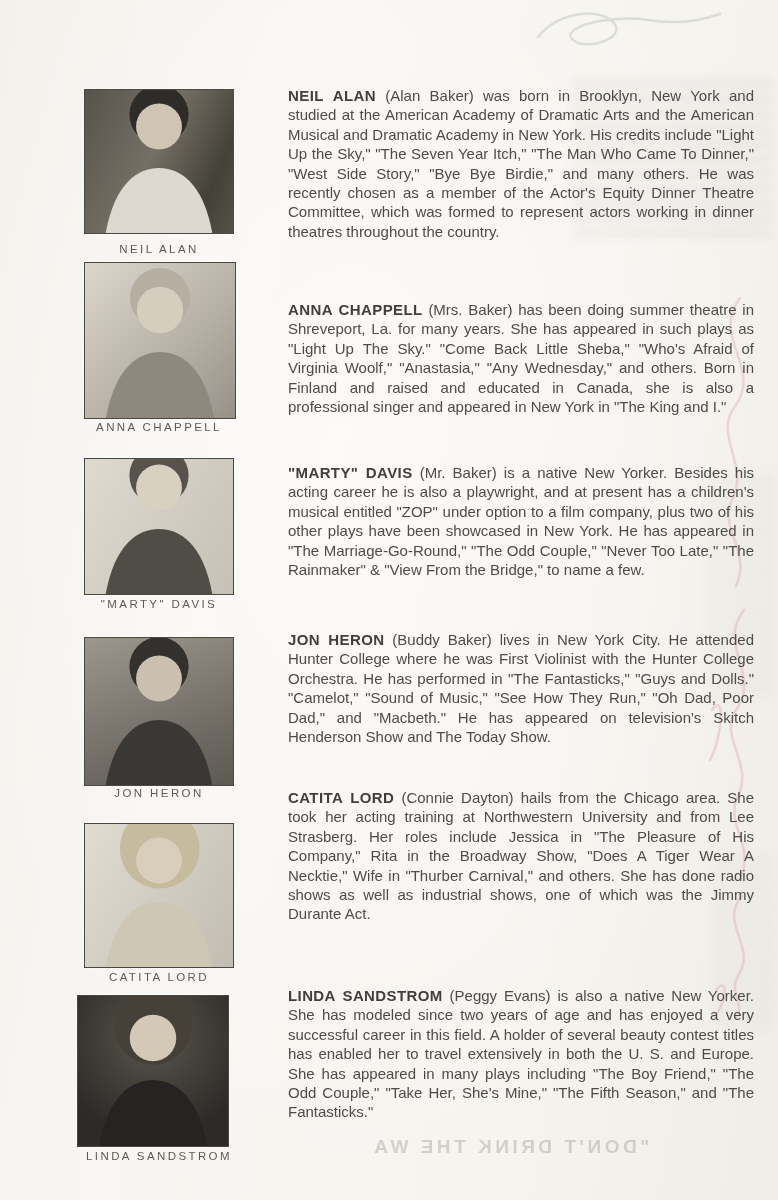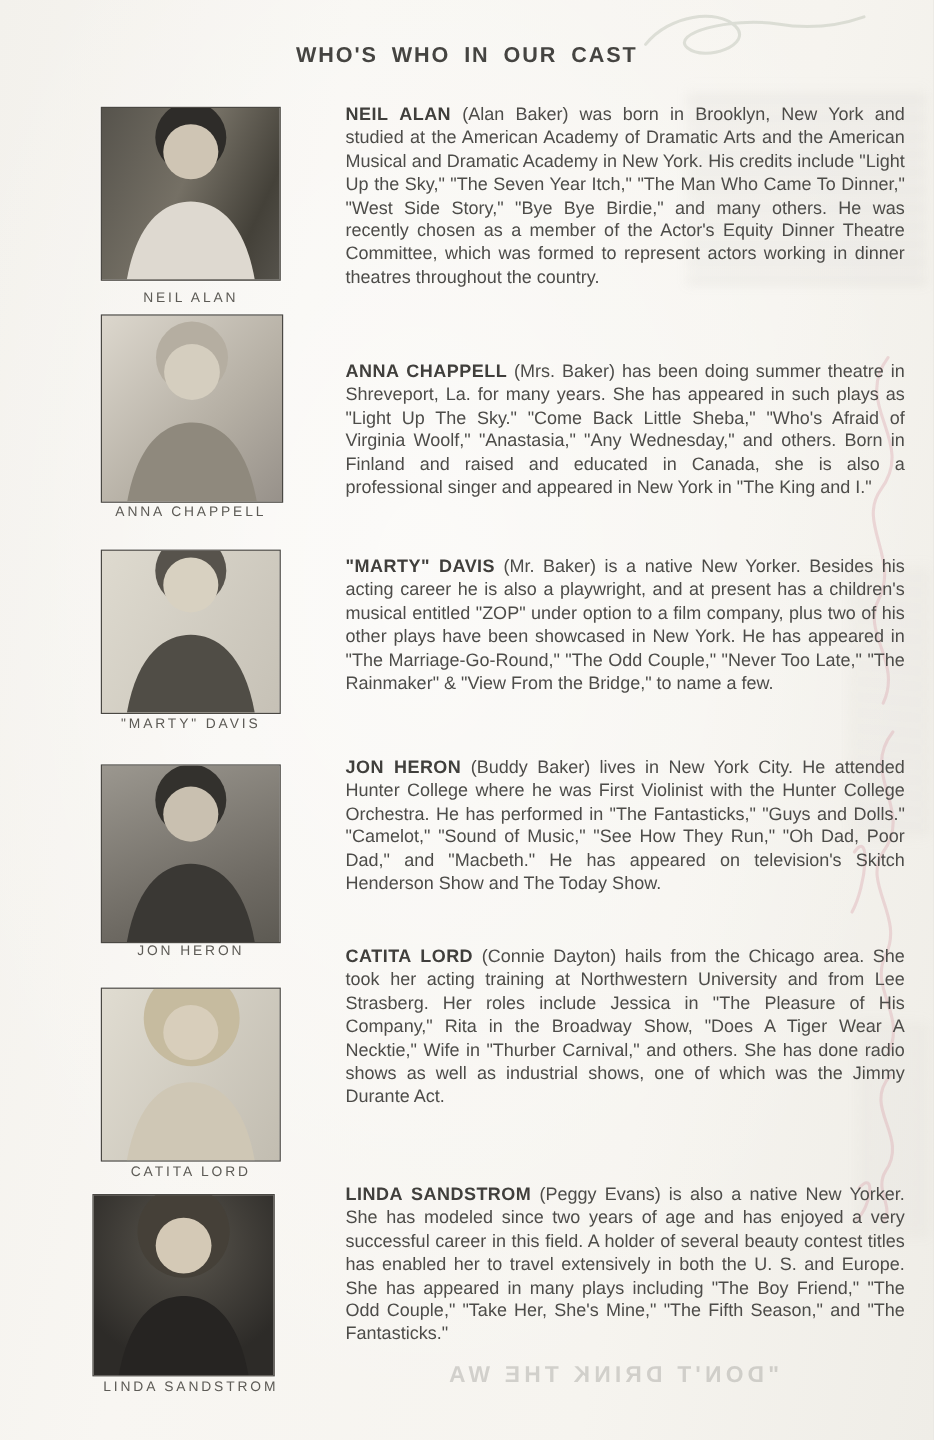--- a/index.html
+++ b/index.html
@@ -82,21 +82,20 @@
     font-weight:bold;font-size:19px;letter-spacing:3.5px;
     color:#8f8e8a;opacity:0.35;
     filter:blur(0.6px);
   }
 </style>
 </head>
 <body>
 
 <div class="page">
 
-  <h1 class="title">WHO'S WHO IN OUR CAST</h1>
 
   <div class="smudge smudge-1"></div>
   <div class="smudge smudge-2"></div>
   <div class="smudge smudge-3"></div>
 
   <svg class="handwriting" style="top:2px;right:50px;width:200px;height:60px" viewBox="0 0 200 60">
     <path d="M10,35 C30,10 70,5 85,20 C100,35 60,50 45,38 C30,26 80,12 120,18 C150,23 175,18 192,12" fill="none" stroke="rgba(150,160,145,0.28)" stroke-width="2.5" stroke-linecap="round"></path>
   </svg>
 
   <svg class="handwriting" style="top:290px;right:0;width:86px;height:730px" viewBox="0 0 86 730">

